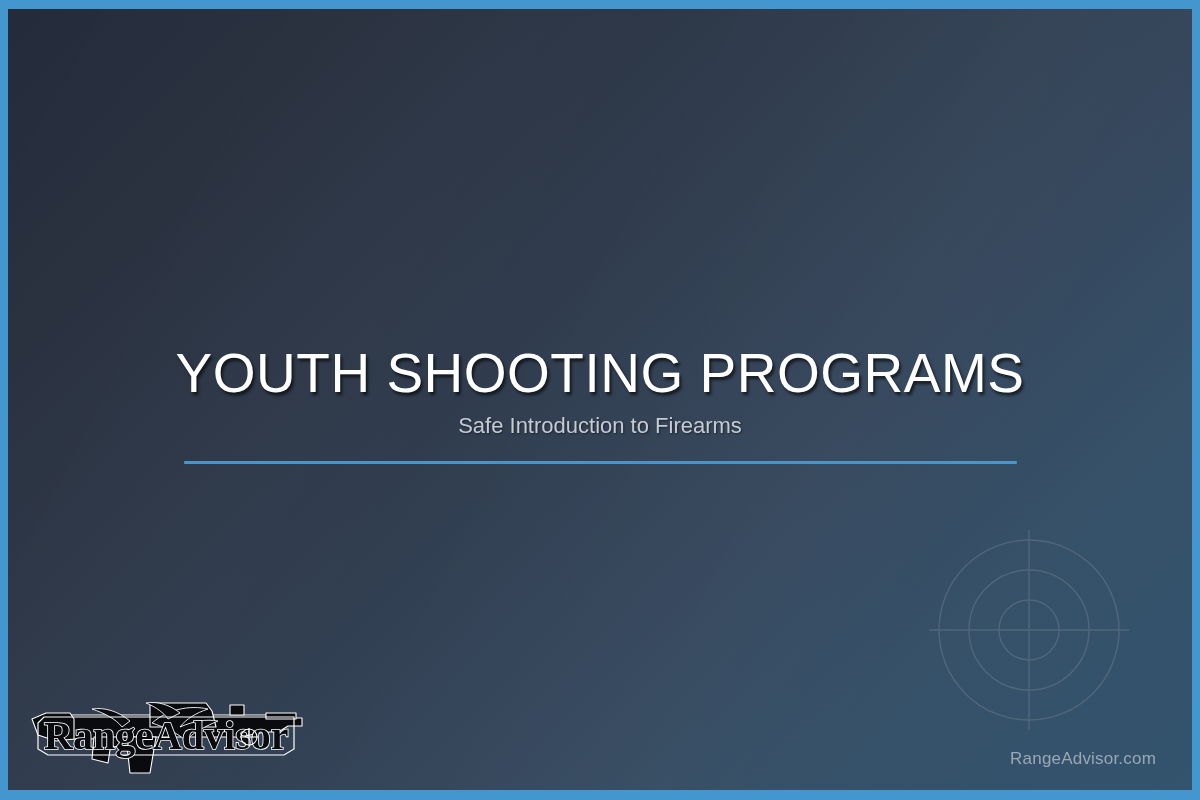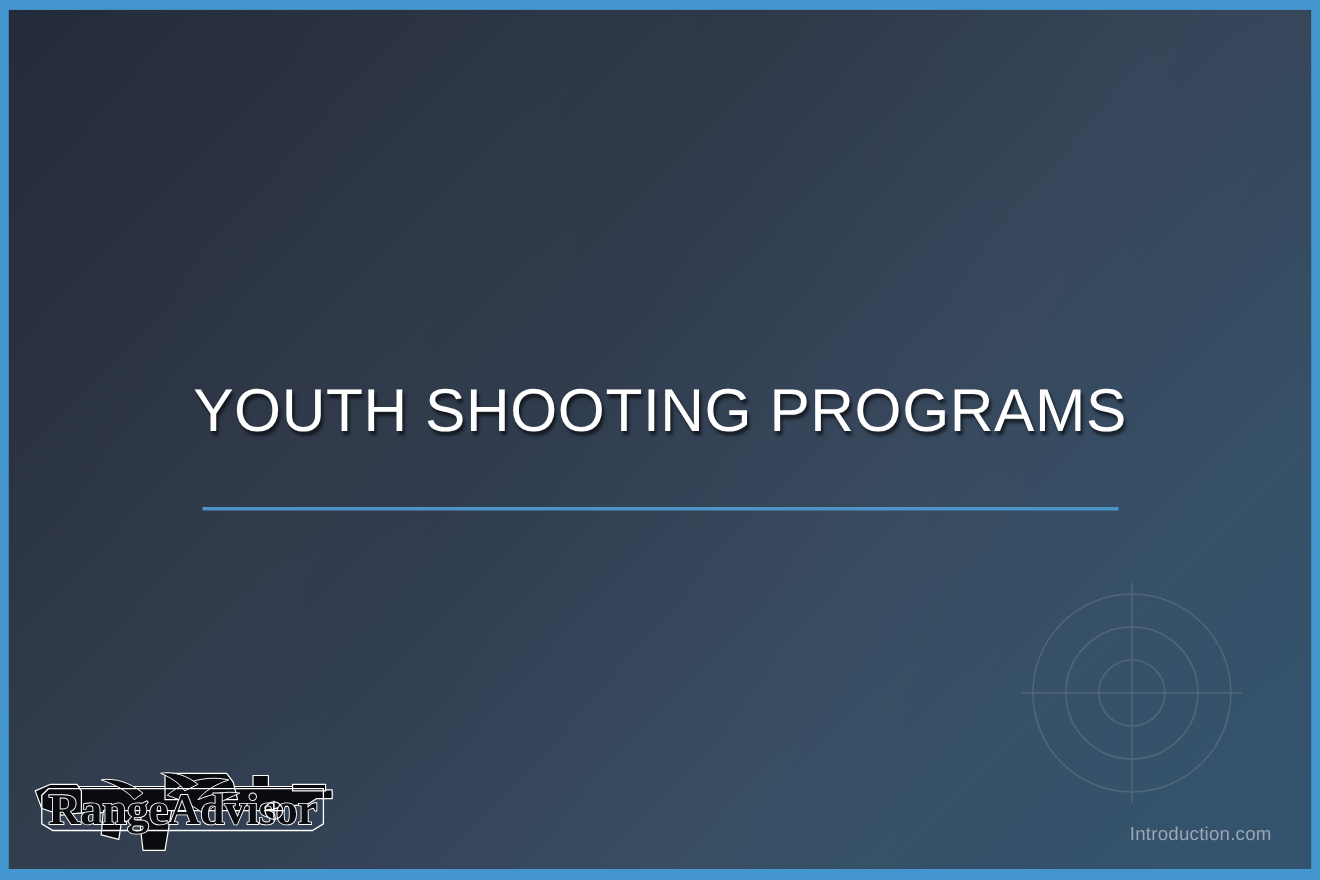--- a/index.html
+++ b/index.html
@@ -141,24 +141,25 @@
           <circle cx="100" cy="100" r="60"></circle>
           <circle cx="100" cy="100" r="30"></circle>
           <line x1="100" y1="0" x2="100" y2="200"></line>
           <line x1="0" y1="100" x2="200" y2="100"></line>
         </g>
       </svg>
     </div>
 
     <div class="title-block">
       <h1 class="slide-title">YOUTH SHOOTING PROGRAMS</h1>
+      <p class="slide-subtitle">Safe Introduction to Firearms</p>
       <div class="accent-rule"></div>
     </div>
 
-    <div class="footer-url">Introduction.com</div>
+    <div class="footer-url">RangeAdvisor.com</div>
 
     <div class="logo">
       <svg width="280" height="95" viewBox="0 0 280 95" aria-hidden="true">
         <defs>
           <g id="rifle-shape">
 
             <path d="M6 34 L14 28 L250 28 L262 31 L272 31 L272 39 L258 39 L250 44 L230 46
                      L210 50 L90 50 L60 52 L34 52 L26 48 L12 46 Z"></path>
 
             <path d="M2 32 L16 26 L40 26 L44 32 L44 52 L26 54 L8 48 Z"></path>

